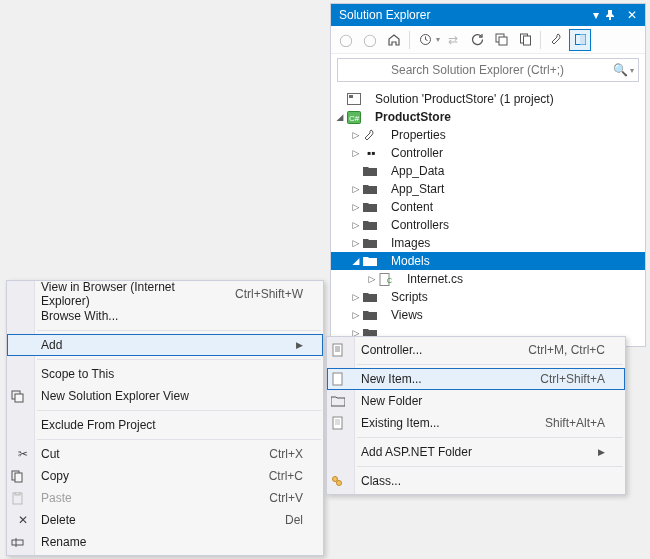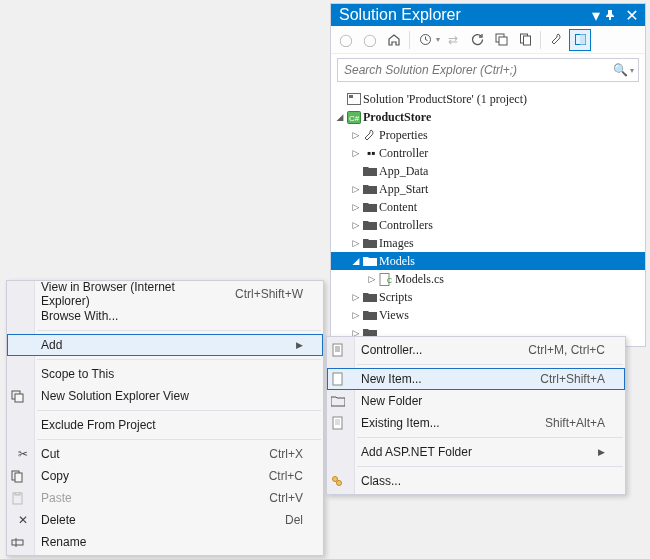--- a/index.html
+++ b/index.html
@@ -24,21 +24,21 @@
     background: #ffffff;
     border: 1px solid #cccedb;
   }
   .panel-title {
     background: #007acc;
     color: #ffffff;
     display: flex;
     align-items: center;
     height: 22px;
     padding: 0 4px 0 8px;
-    font-size: 16px;
+    font-size: 12px;
   }
   .panel-title .spacer { flex: 1; }
   .panel-title .tb { width: 18px; text-align: center; cursor: default; }
   .toolbar {
     display: flex;
     align-items: center;
     height: 28px;
     padding: 0 4px;
     gap: 2px;
     border-bottom: 1px solid #eeeef2;
@@ -62,42 +62,42 @@
     padding: 0 4px;
     color: #717171;
     background: #fff;
   }
   .search input {
     flex: 1;
     border: none;
     outline: none;
     font: inherit;
     color: #be185d;
-    font-style: italic;
+    text-align: center;
   }
   .search .mag { color: #717171; font-size: 12px; }
   .search .dd { font-size: 8px; margin-left: 2px; color: #888; }
 
   .tree { padding: 4px 0; }
   .row {
     display: flex;
     align-items: center;
     height: 18px;
     padding-right: 4px;
     white-space: nowrap;
   }
   .row.selected { background: #007acc; color: #ffffff; }
   .row .indent { display: inline-block; }
   .row .arrow {
     width: 14px; text-align: center;
     font-size: 9px; color: #606060;
   }
   .row.selected .arrow { color: #ffffff; }
   .row .ico { width: 16px; text-align: center; font-size: 12px; }
-  .row .label { margin-left: 0; font-family: Liberation Serif, serif; }
+  .row .label { margin-left: 12px; }
   .row .bold { font-weight: bold; }
 
   
   .menu {
     position: absolute;
     background: #f6f6f6;
     border: 1px solid #cccedb;
     box-shadow: 2px 2px 5px rgba(0,0,0,0.18);
   }
   .menu .gutter {
@@ -306,21 +306,21 @@
     </div>
     <div class="row">
       <span class="indent" style="width:34px"></span>
         <span class="arrow">▷</span>
       <span class="ico">
         <svg width="13" height="13" viewBox="0 0 13 13">
             <rect x="1" y="0.5" width="9" height="12" fill="#fff" stroke="#888"></rect>
             <text x="8" y="10" font-size="7" fill="#2e8b2e">C#</text>
           </svg>
       </span>
-      <span class="label">Models.cs</span>
+      <span class="label">Internet.cs</span>
     </div>
     <div class="row">
       <span class="indent" style="width:18px"></span>
         <span class="arrow">▷</span>
       <span class="ico">
           <svg width="14" height="11" viewBox="0 0 14 11">
             <path d="M0 1h5l1 1h8v8H0z" fill="#555"></path>
           </svg>
         </span>
       <span class="label">Scripts</span>

